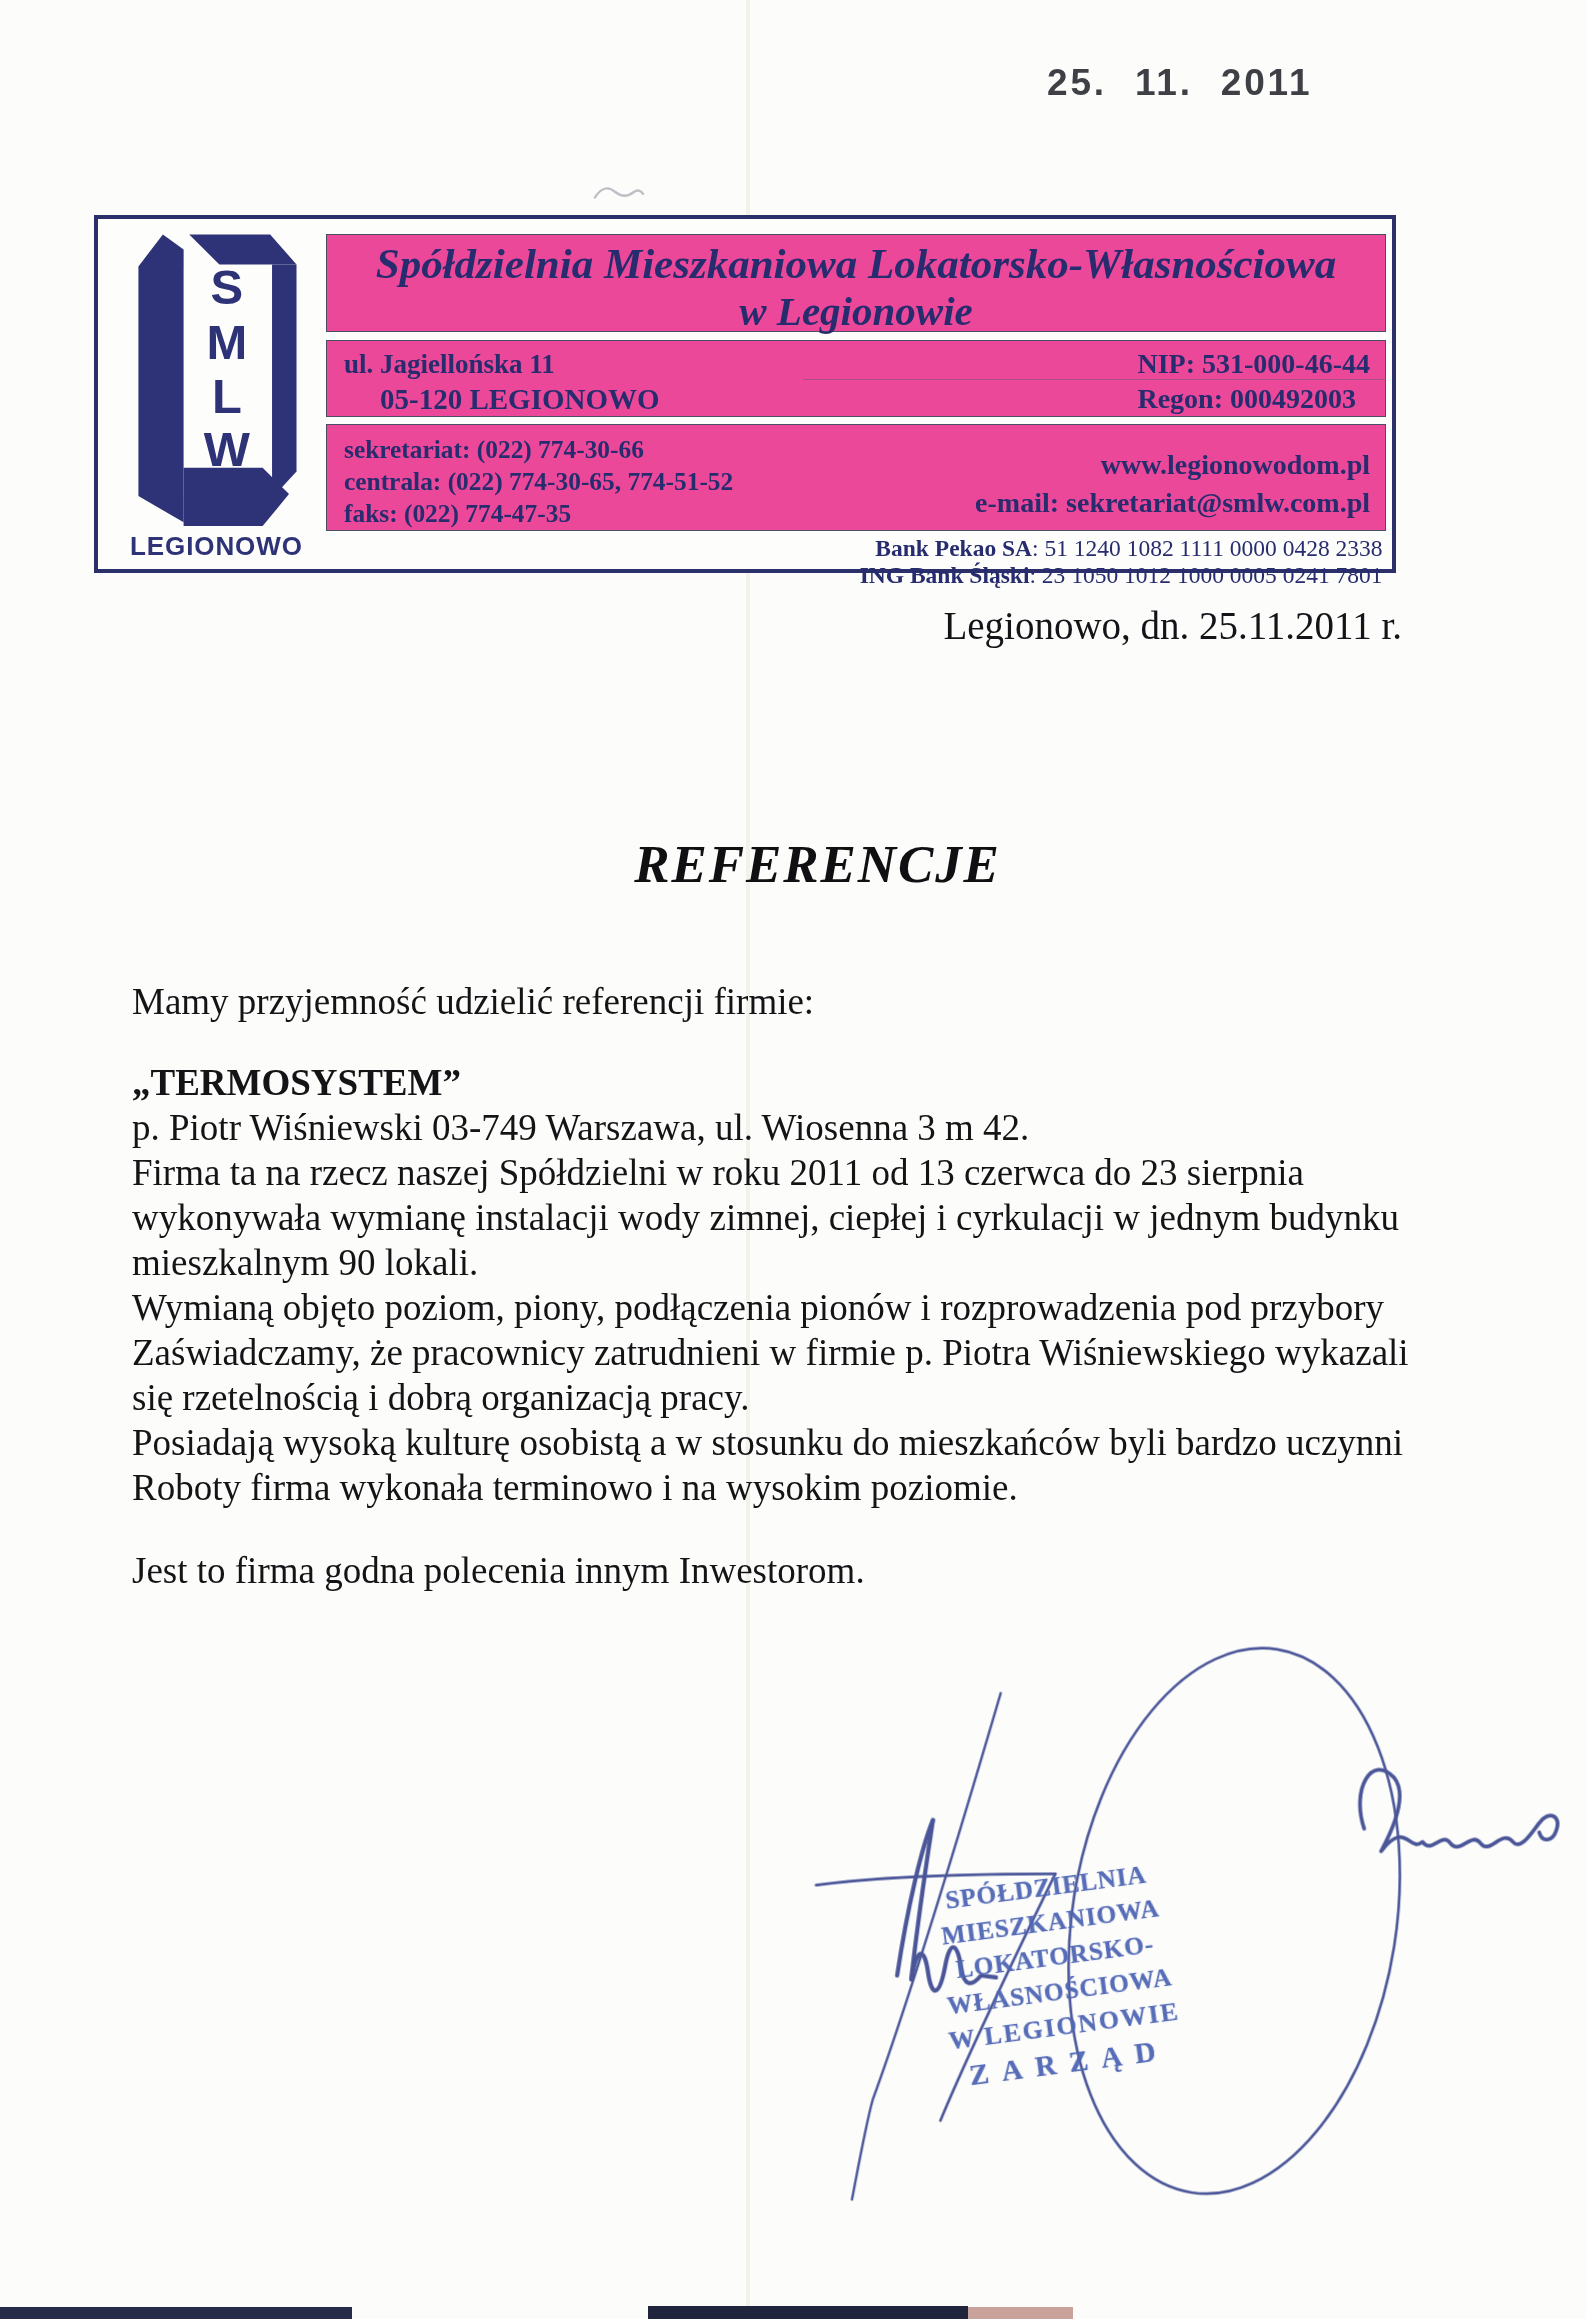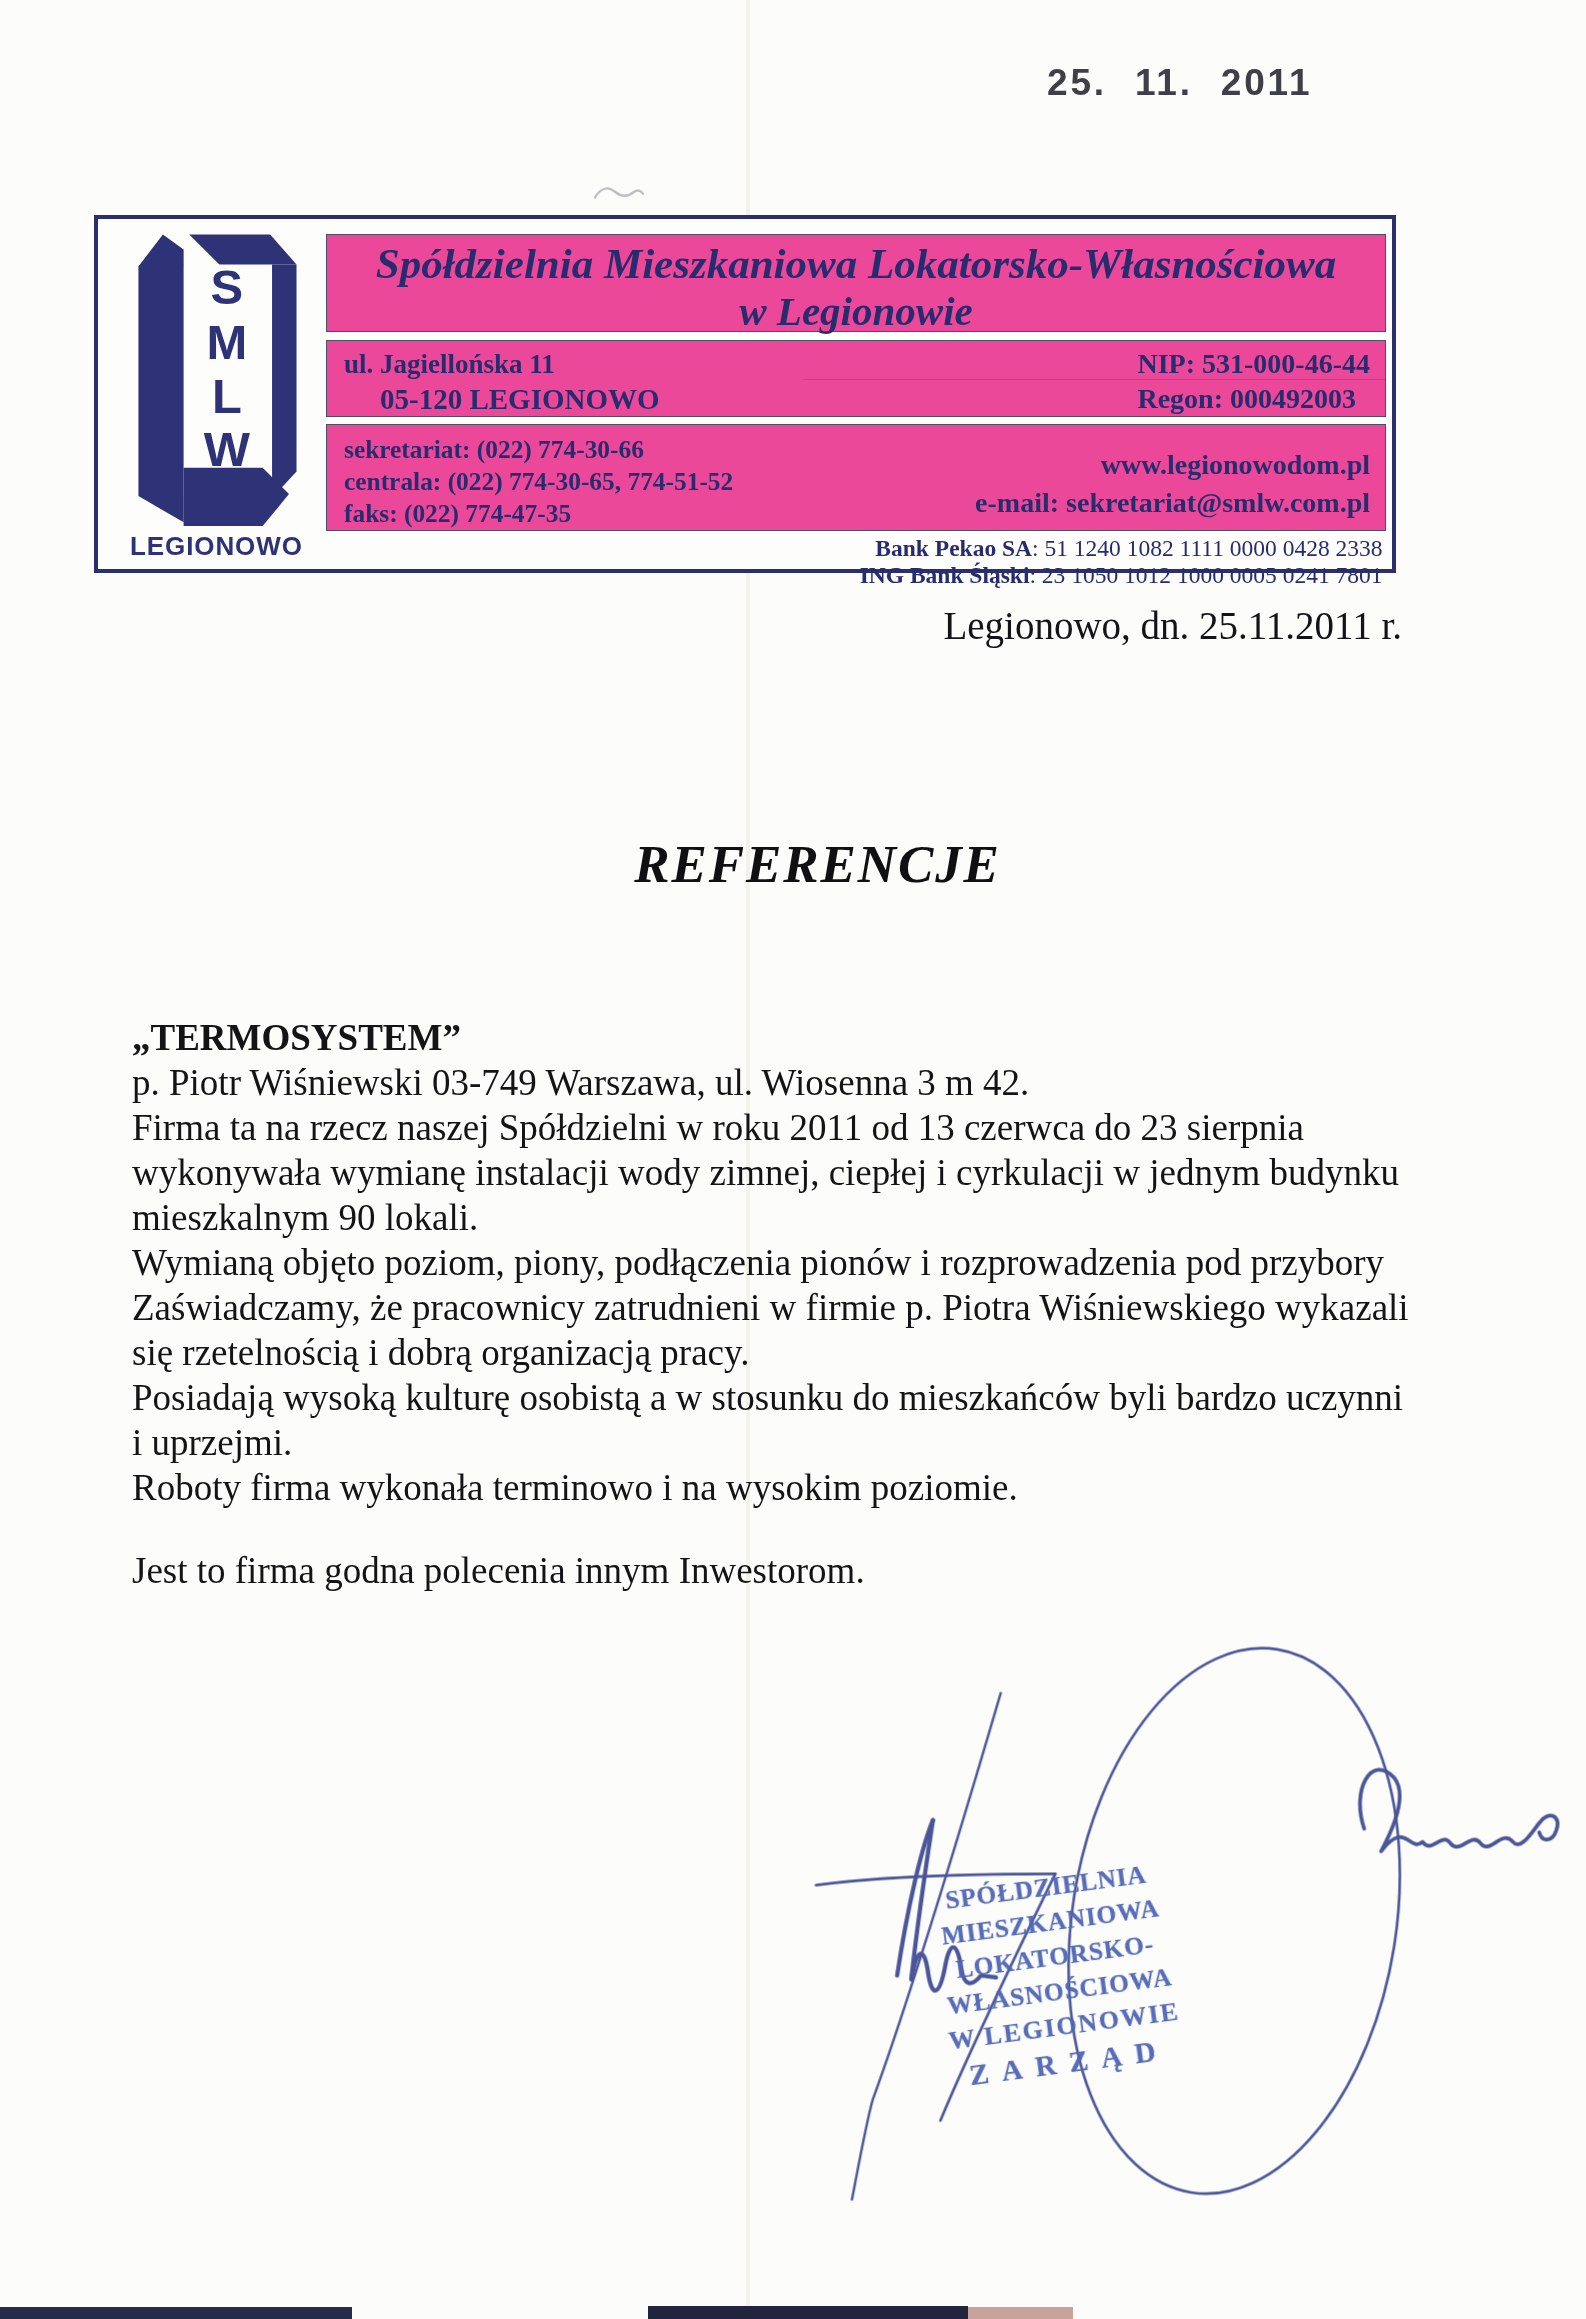--- a/index.html
+++ b/index.html
@@ -164,30 +164,30 @@
       <div><span class="lbl">Bank Pekao SA</span><span class="num">: 51 1240 1082 1111 0000 0428 2338</span></div>
       <div><span class="lbl">ING Bank Śląski</span><span class="num">: 23 1050 1012 1000 0005 0241 7801</span></div>
     </div>
   </div>
 
   <div id="date-line">Legionowo, dn. 25.11.2011 r.</div>
 
   <div id="doc-title">REFERENCJE</div>
 
   <div id="body-block">
+    <div id="intro-line">Mamy przyjemność udzielić referencji firmie:</div>
     <div id="company-line">„TERMOSYSTEM”</div>
     <div class="bline">p. Piotr Wiśniewski 03-749 Warszawa, ul. Wiosenna 3 m 42.</div>
     <div class="bline">Firma ta na rzecz naszej Spółdzielni w roku 2011 od 13 czerwca do 23 sierpnia</div>
     <div class="bline">wykonywała wymianę instalacji wody zimnej, ciepłej i cyrkulacji w jednym budynku</div>
     <div class="bline">mieszkalnym 90 lokali.</div>
     <div class="bline">Wymianą objęto poziom, piony, podłączenia pionów i rozprowadzenia pod przybory</div>
     <div class="bline">Zaświadczamy, że pracownicy zatrudnieni w firmie p. Piotra Wiśniewskiego wykazali</div>
     <div class="bline">się rzetelnością i dobrą organizacją pracy.</div>
     <div class="bline">Posiadają wysoką kulturę osobistą a w stosunku do mieszkańców byli bardzo uczynni</div>
-    <div class="bline">i uprzejmi.</div>
     <div class="bline">Roboty firma wykonała terminowo i na wysokim poziomie.</div>
     <div id="closing-line">Jest to firma godna polecenia innym Inwestorom.</div>
   </div>
 
   <svg id="sig-svg" width="782" height="612" viewBox="0 0 830 650">
     <g fill="none" stroke="#3a478f" stroke-linecap="round" stroke-linejoin="round" opacity="0.92">
 
       <path d="M232,68 C205,160 140,380 96,500 C88,530 80,575 74,606" stroke-width="2.6"></path>
 
       <path d="M122,368 C133,295 148,232 160,203" stroke-width="4.5"></path>

